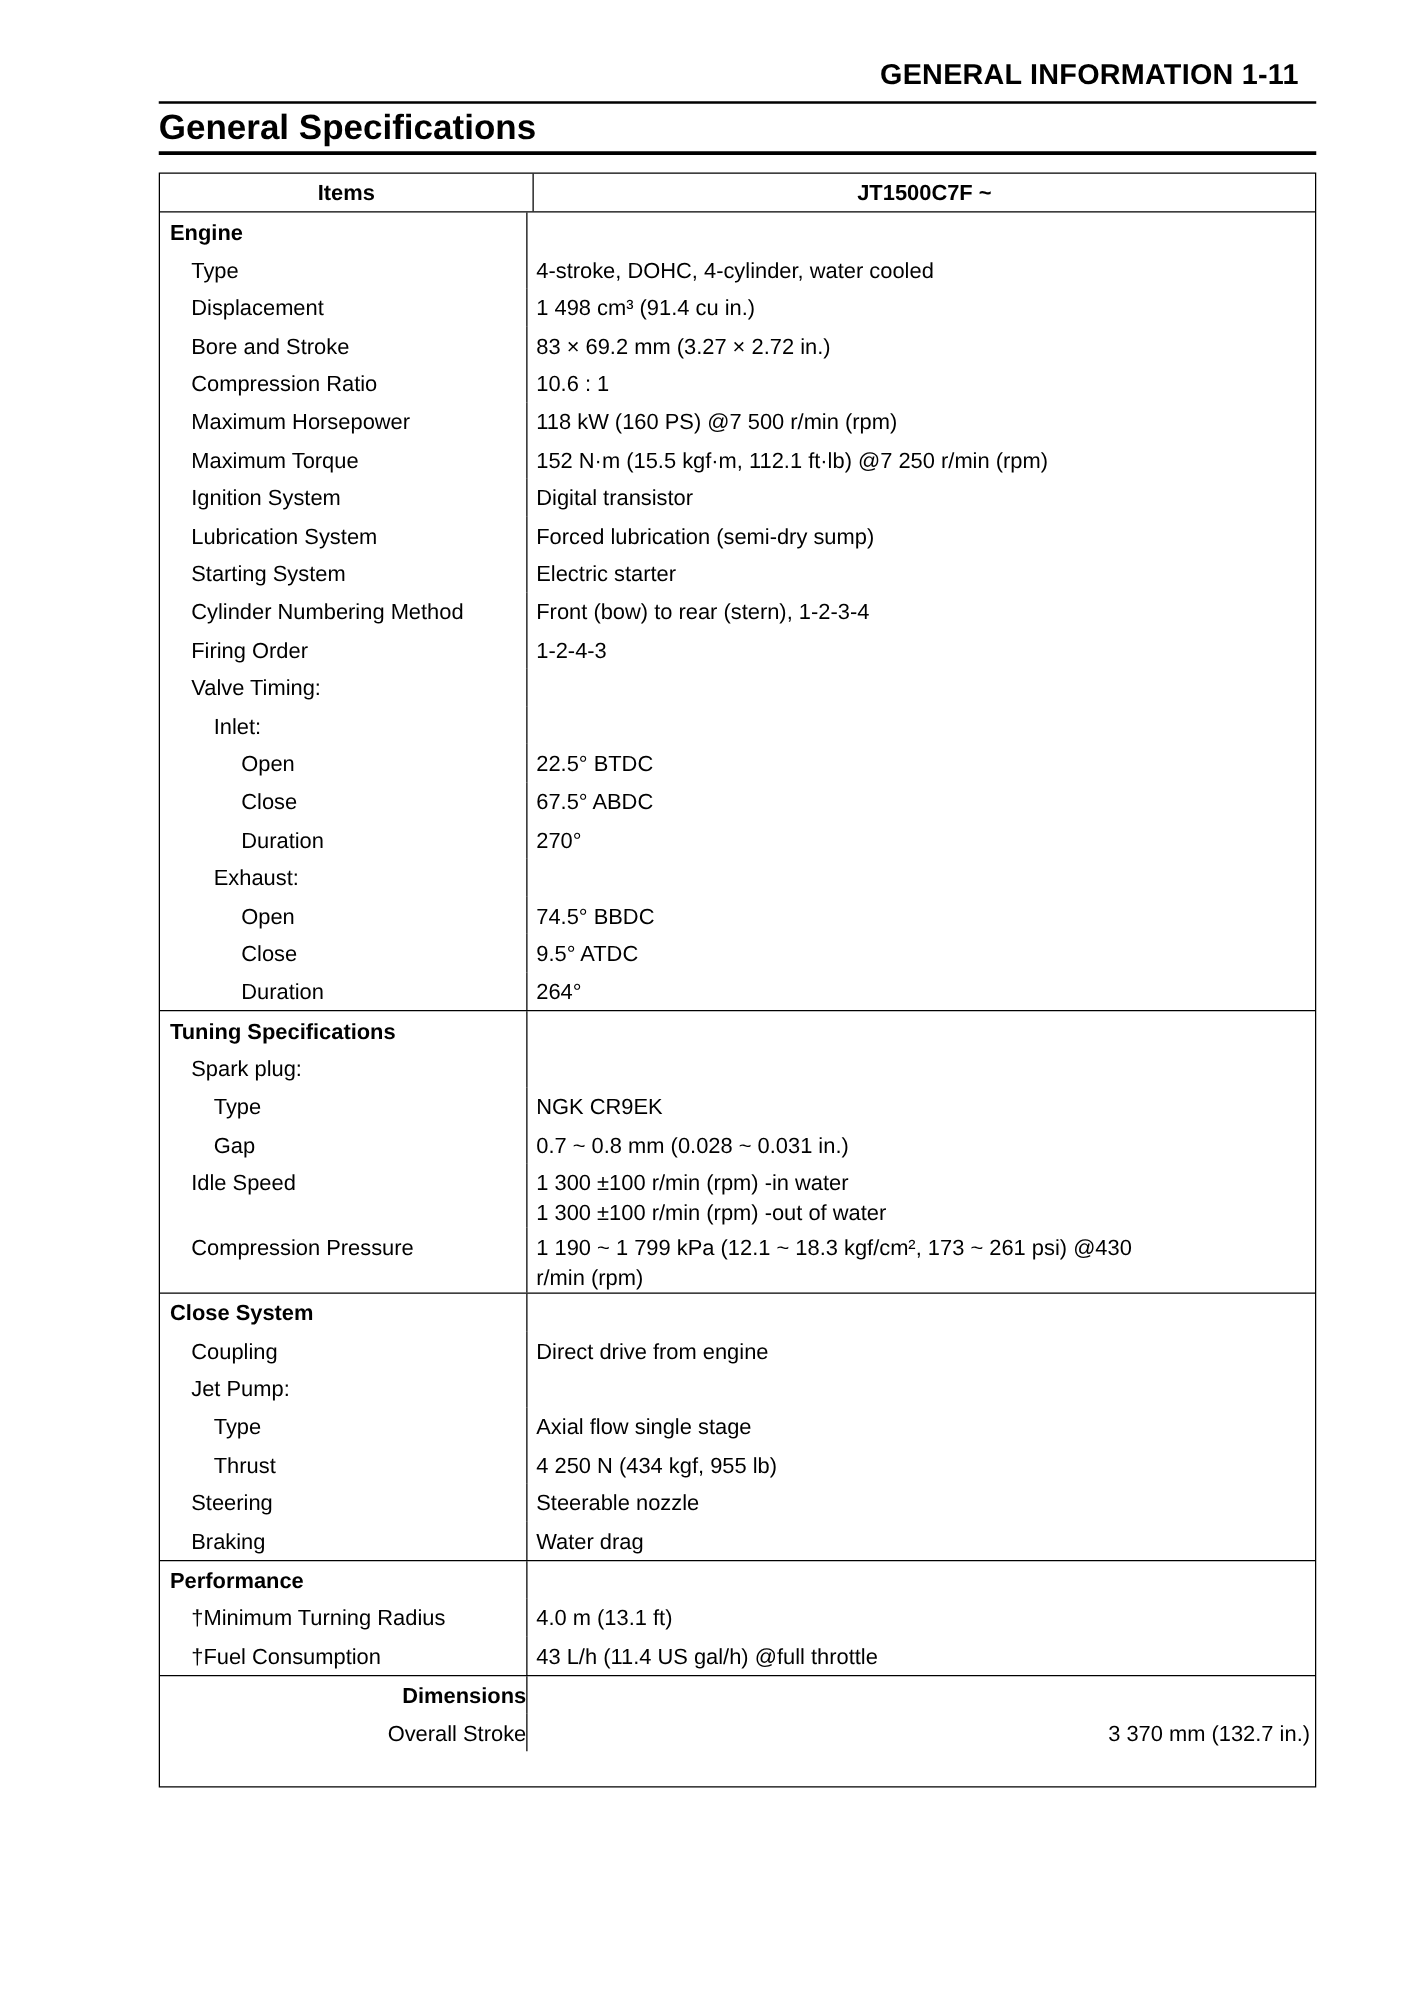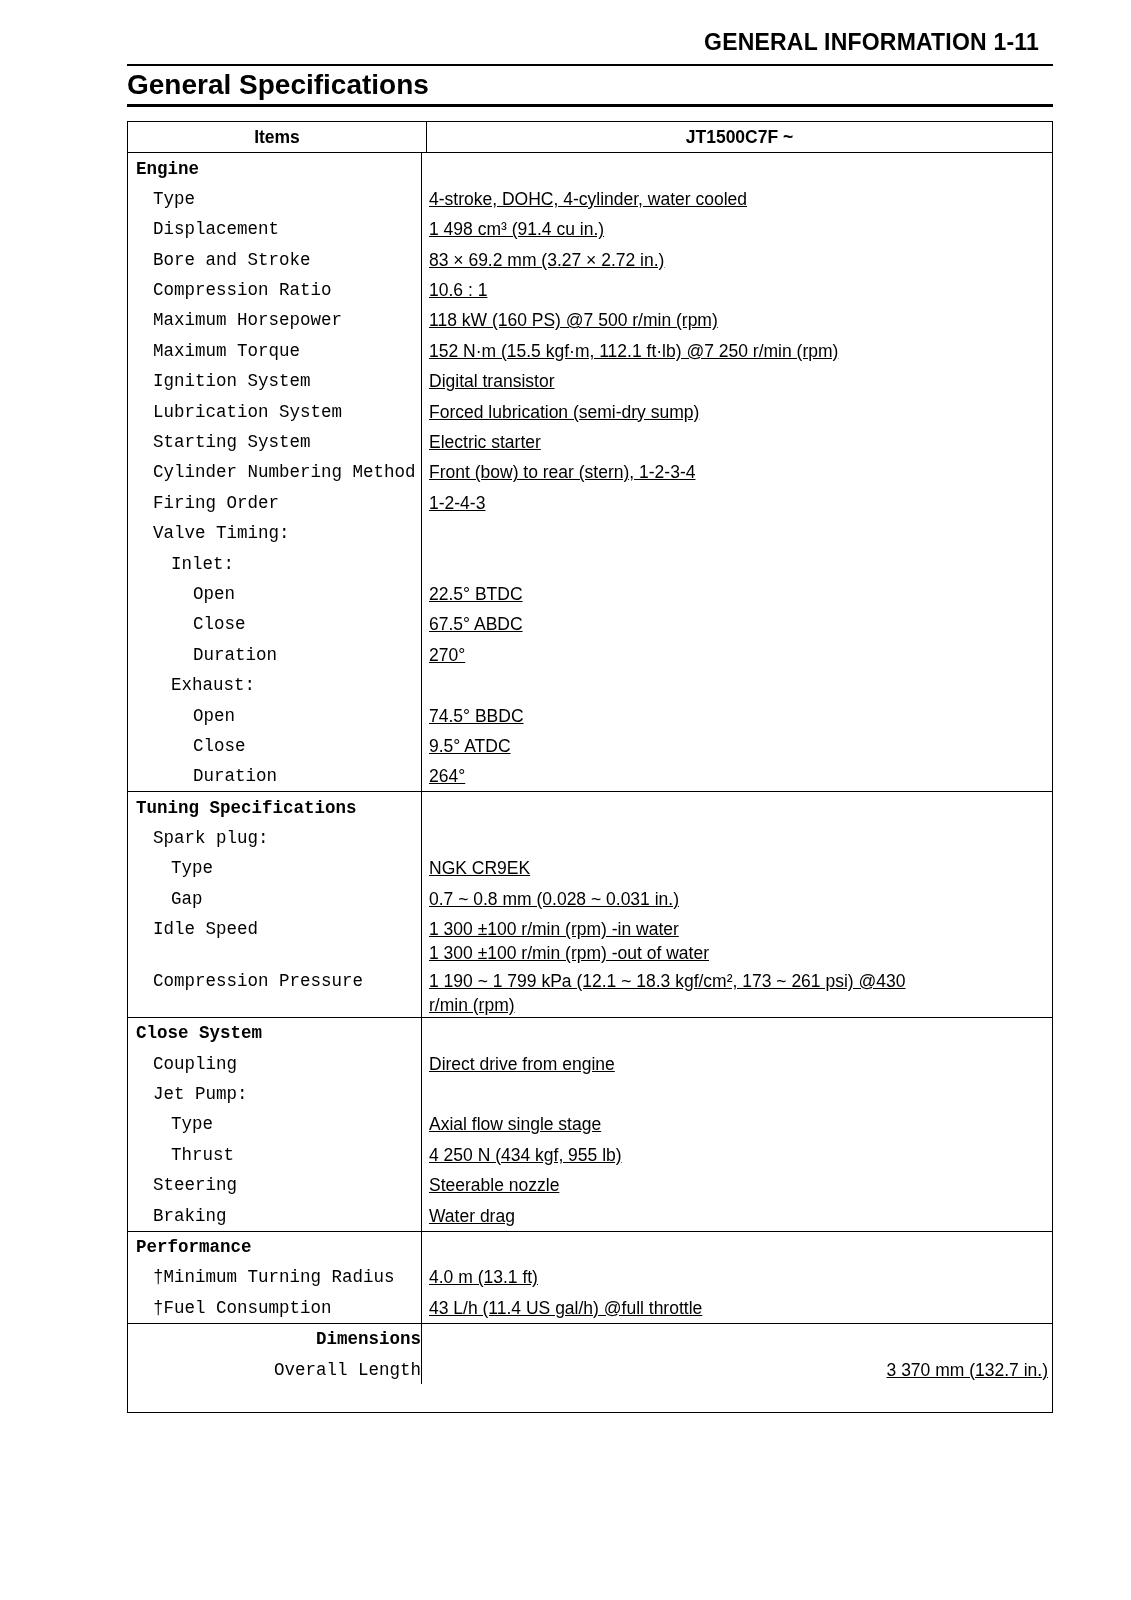--- a/index.html
+++ b/index.html
@@ -12,21 +12,21 @@
   .page {
     position: relative;
     width: 1131px;
     height: 1600px;
     background: #ffffff;
     overflow: hidden;
   }
   .content {
     position: absolute;
     left: 127px;
-    top: 29px;
+    top: 46px;
     width: 926px;
   }
   .page-header {
     text-align: right;
     font-size: 23px;
     font-weight: bold;
     letter-spacing: 0.2px;
     line-height: 26px;
     padding-right: 14px;
   }
@@ -70,28 +70,26 @@
   .spec-row { display: flex; min-height: 30.4px; }
   .spec-row .cell {
     line-height: 24px;
     padding-top: 3.5px;
   }
   .spec-row .label-cell {
     width: 294px;
     flex: 0 0 294px;
     border-right: 1.5px solid #000;
     box-sizing: border-box;
-    font-family: Liberation Mono, monospace;
   }
   .spec-row .value-cell {
     flex: 1 1 auto;
     padding-left: 7px;
     padding-right: 4px;
     white-space: pre-line;
-    text-decoration: underline;
   }
   .title-row .label-cell { font-weight: bold; }
   .ind-0 { padding-left: 8px; }
   .ind-1 { padding-left: 25px; }
   .ind-2 { padding-left: 43px; }
   .ind-3 { padding-left: 65px; }
   .pad-bottom { padding-bottom: 28px; text-align: right; }
 </style>
 </head>
 <body>
@@ -270,21 +268,21 @@
               <div class="cell label-cell ind-1">†Fuel Consumption</div>
               <div class="cell value-cell">43 L/h (11.4 US gal/h) @full throttle</div>
             </div>
           </div>
           <div class="spec-section pad-bottom">
             <div class="spec-row title-row">
               <div class="cell label-cell ind-0">Dimensions</div>
               <div class="cell value-cell"></div>
             </div>
             <div class="spec-row">
-              <div class="cell label-cell ind-1">Overall Length</div>
+              <div class="cell label-cell ind-1">Overall Stroke</div>
               <div class="cell value-cell">3 370 mm (132.7 in.)</div>
             </div>
           </div>
         </div>
     </div>
 
   </div>
 </div>
 
 </body></html>

